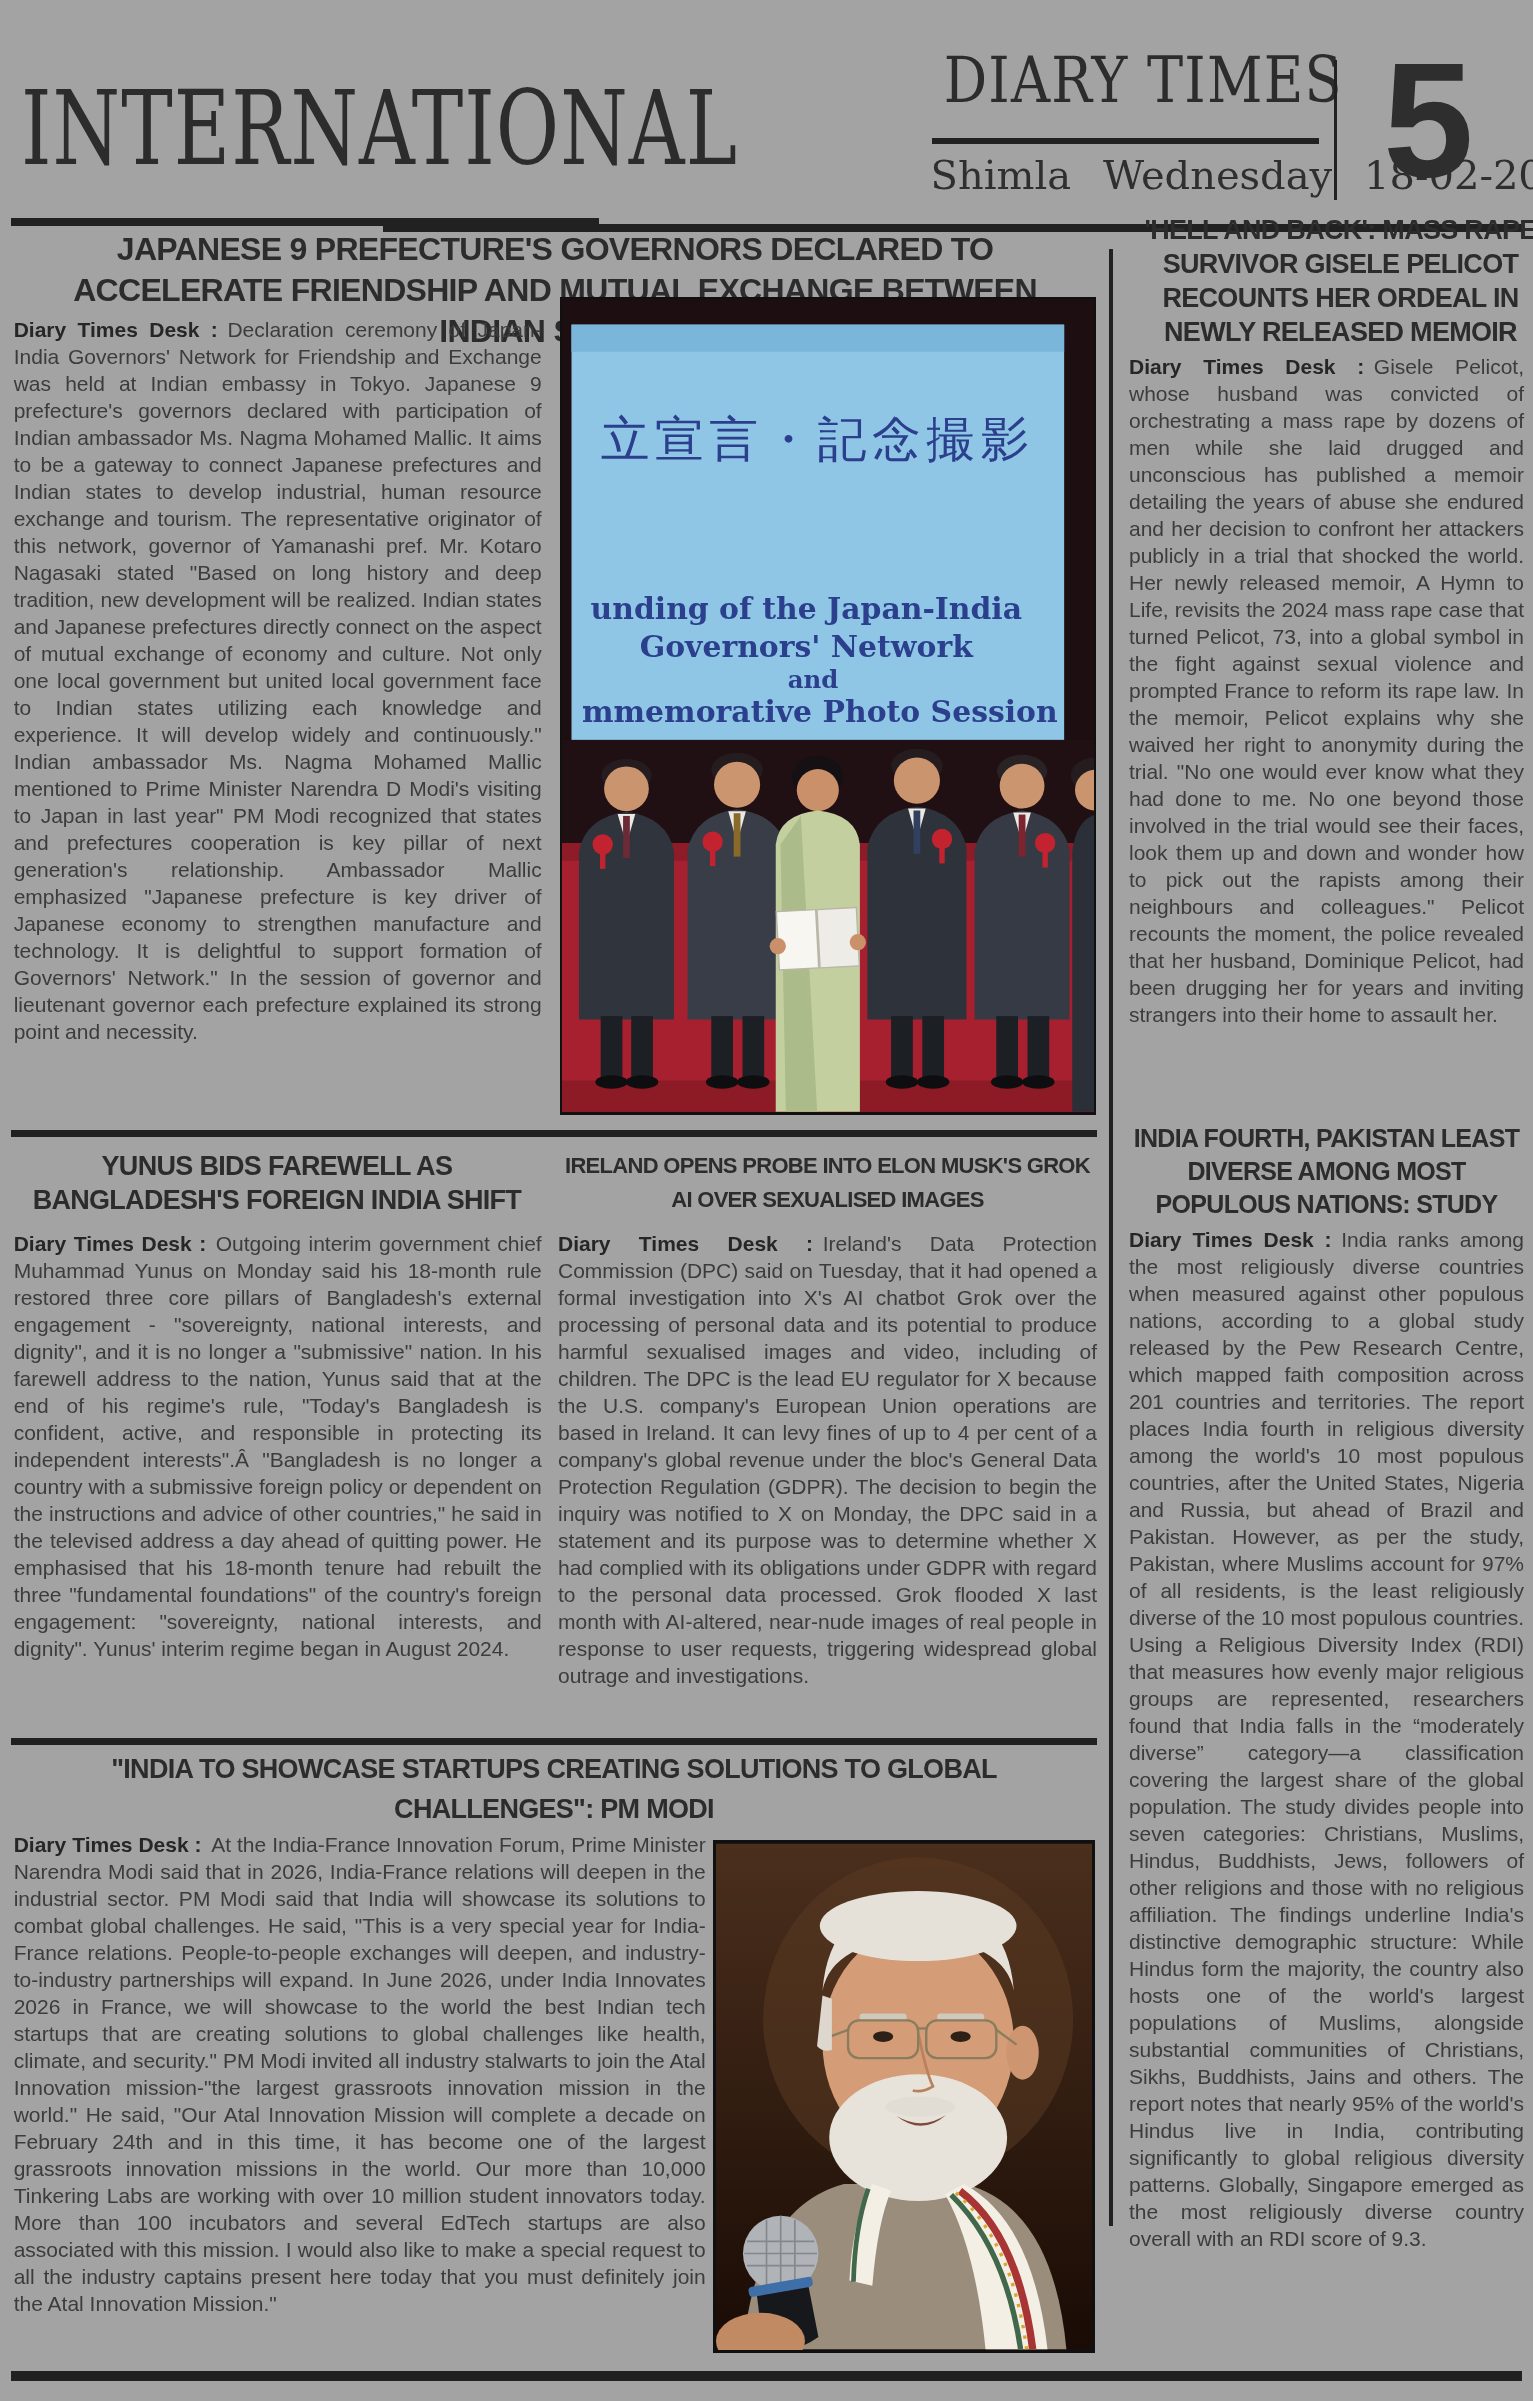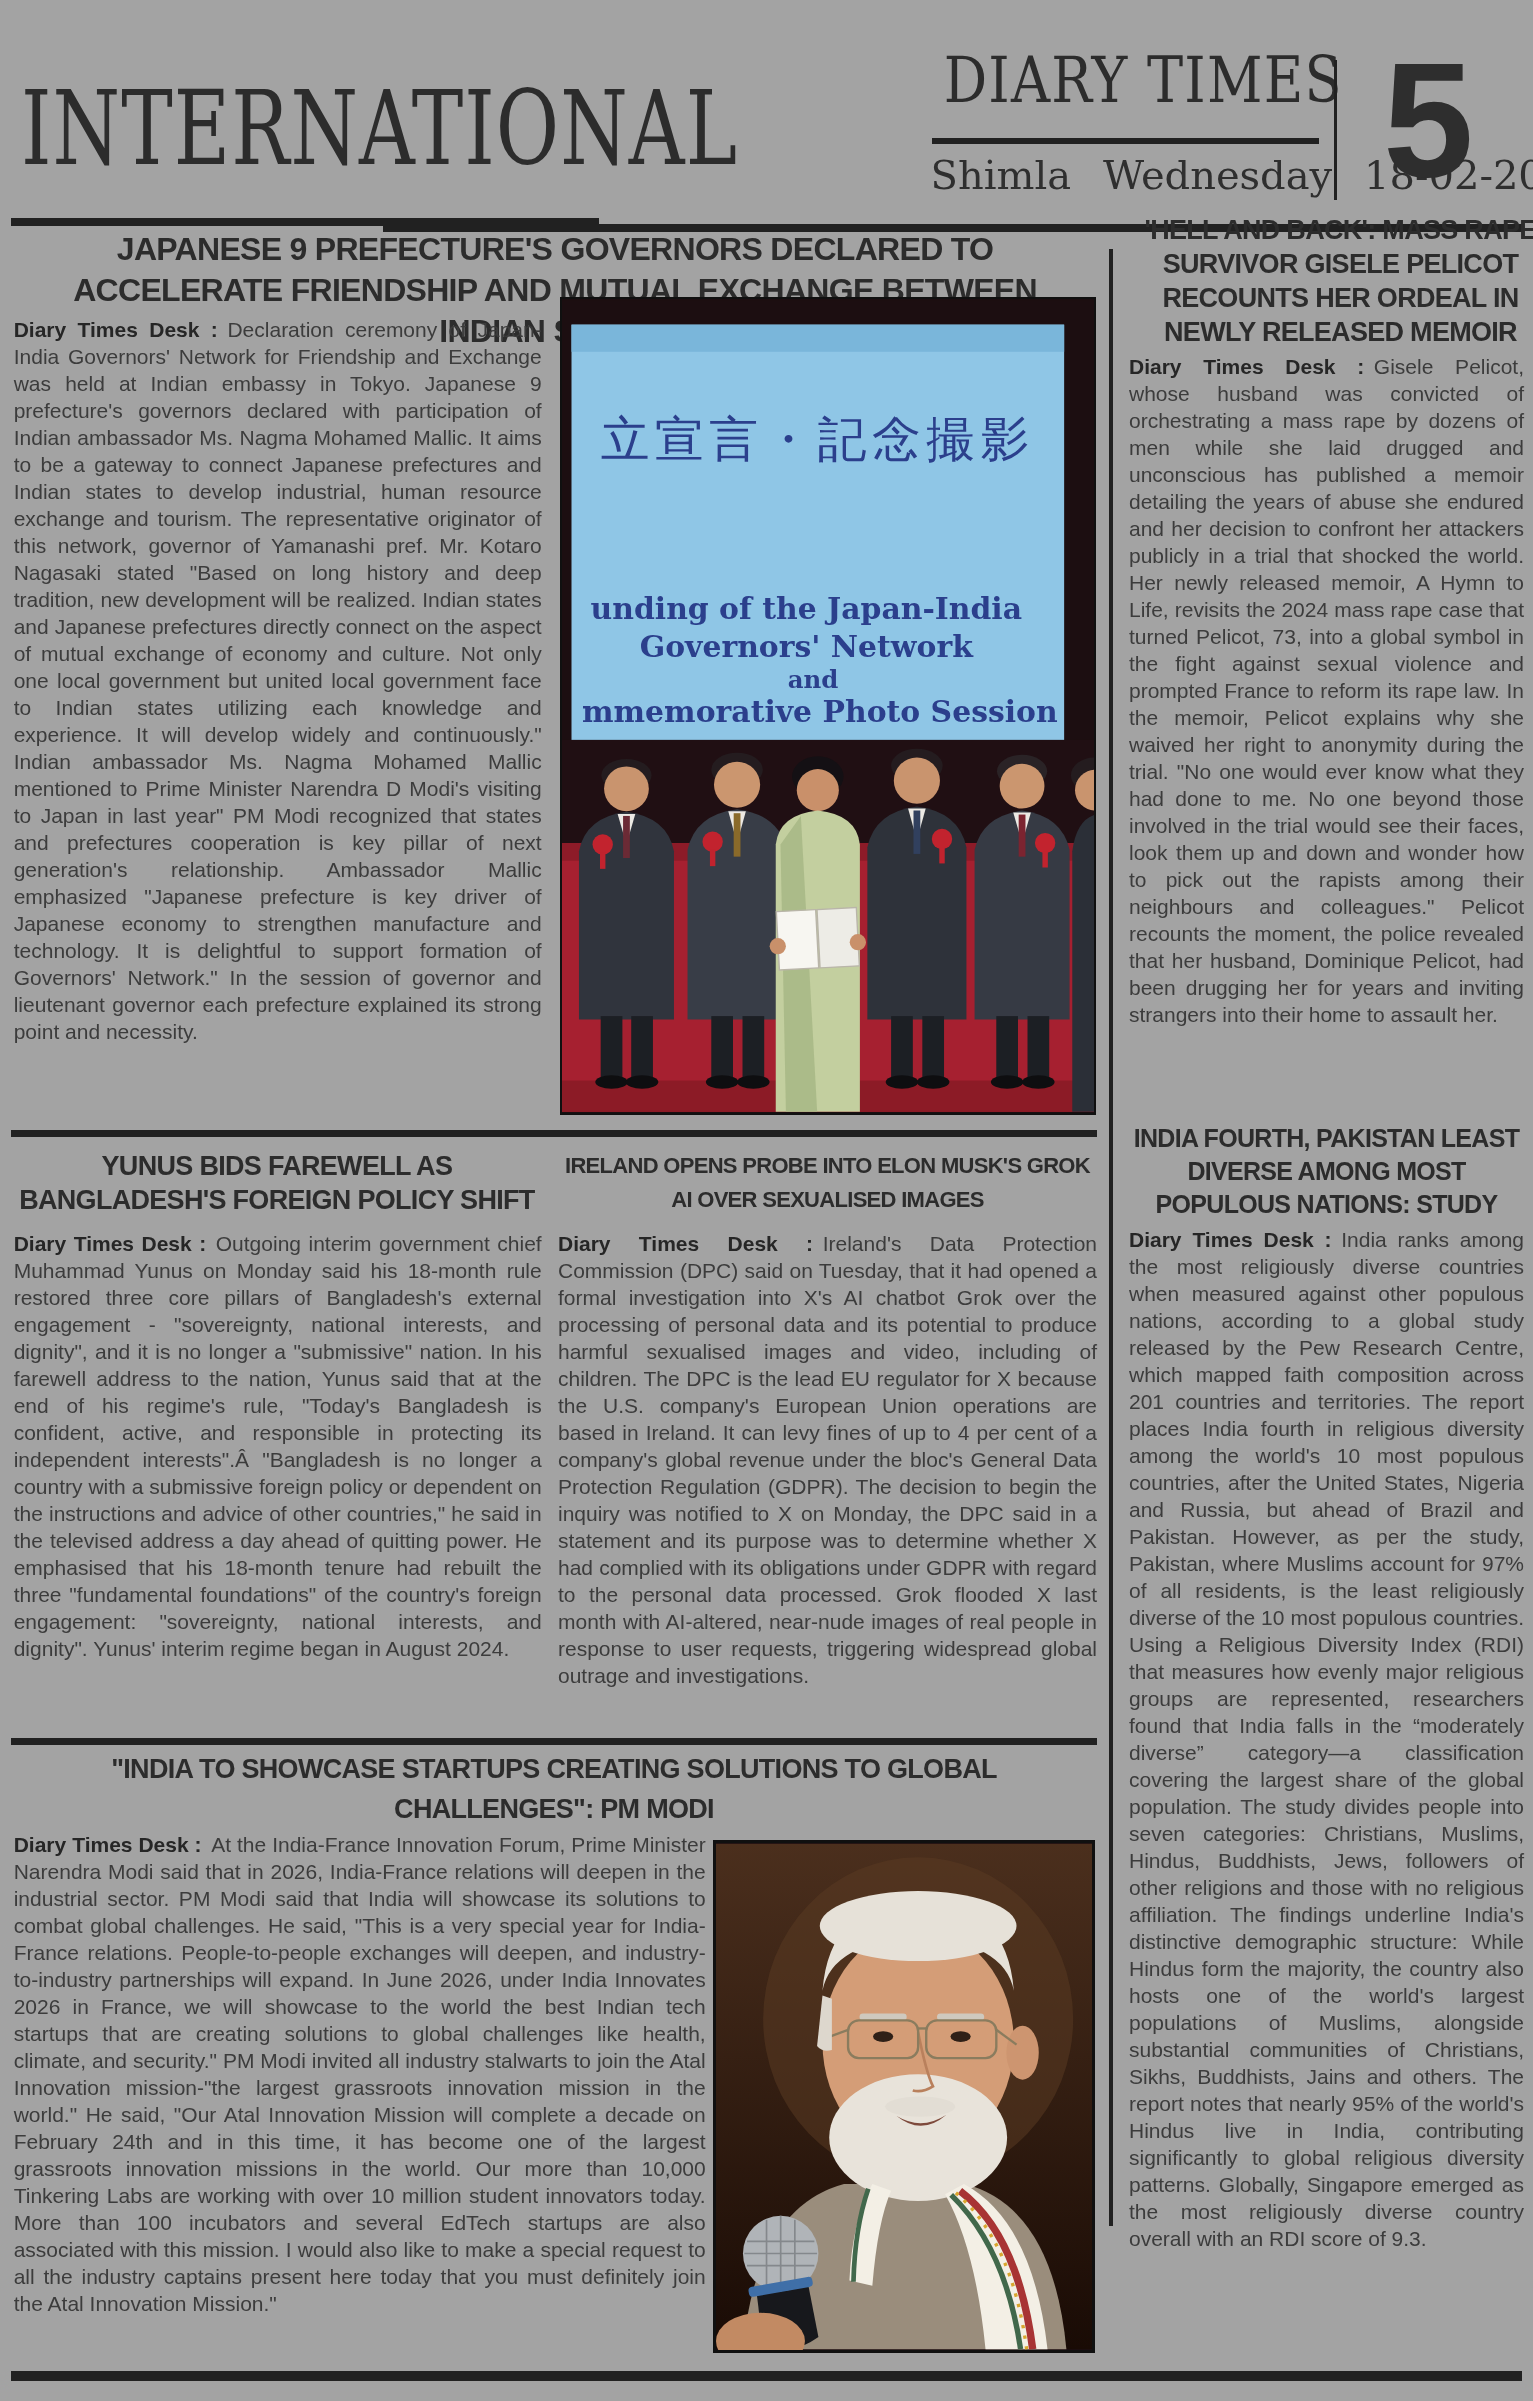--- a/index.html
+++ b/index.html
@@ -153,21 +153,21 @@
   <div>
     <div class="headline" style="left:1129px;top:1122px;width:395px;font-size:25px;line-height:33px;">INDIA FOURTH, PAKISTAN LEAST DIVERSE AMONG MOST POPULOUS NATIONS: STUDY</div>
     <div class="body-text" style="left:1129px;top:1226px;width:395px;">
       <b class="byline">Diary Times Desk :</b><span>India ranks among the most religiously diverse countries when measured against other populous nations, according to a global study released by the Pew Research Centre, which mapped faith composition across 201 countries and territories. The report places India fourth in religious diversity among the world's 10 most populous countries, after the United States, Nigeria and Russia, but ahead of Brazil and Pakistan. However, as per the study, Pakistan, where Muslims account for 97% of all residents, is the least religiously diverse of the 10 most populous countries. Using a Religious Diversity Index (RDI) that measures how evenly major religious groups are represented, researchers found that India falls in the “moderately diverse” category—a classification covering the largest share of the global population. The study divides people into seven categories: Christians, Muslims, Hindus, Buddhists, Jews, followers of other religions and those with no religious affiliation. The findings underline India's distinctive demographic structure: While Hindus form the majority, the country also hosts one of the world's largest populations of Muslims, alongside substantial communities of Christians, Sikhs, Buddhists, Jains and others. The report notes that nearly 95% of the world's Hindus live in India, contributing significantly to global religious diversity patterns. Globally, Singapore emerged as the most religiously diverse country overall with an RDI score of 9.3.</span>
     </div>
   </div>
 
   <div class="rule" style="left:11px;top:1130px;width:1086px;height:6.8px;"></div>
 
   <div>
-    <div class="headline" style="left:16.4px;top:1149px;width:521px;font-size:27px;line-height:34px;">YUNUS BIDS FAREWELL AS BANGLADESH'S FOREIGN POLICY SHIFT</div>
+    <div class="headline" style="left:16.4px;top:1149px;width:521px;font-size:27px;line-height:34px;">YUNUS BIDS FAREWELL AS BANGLADESH'S FOREIGN INDIA SHIFT</div>
     <div class="body-text" style="left:13.7px;top:1230px;width:528px;">
       <b class="byline">Diary Times Desk :</b><span>Outgoing interim government chief Muhammad Yunus on Monday said his 18-month rule restored three core pillars of Bangladesh's external engagement - "sovereignty, national interests, and dignity", and it is no longer a "submissive" nation. In his farewell address to the nation, Yunus said that at the end of his regime's rule, "Today's Bangladesh is confident, active, and responsible in protecting its independent interests".Â  "Bangladesh is no longer a country with a submissive foreign policy or dependent on the instructions and advice of other countries," he said in the televised address a day ahead of quitting power. He emphasised that his 18-month tenure had rebuilt the three "fundamental foundations" of the country's foreign engagement: "sovereignty, national interests, and dignity". Yunus' interim regime began in August 2024.</span>
     </div>
   </div>
 
   <div>
     <div class="headline" style="left:558px;top:1149px;width:539px;font-size:22px;line-height:34px;">IRELAND OPENS PROBE INTO ELON MUSK'S GROK AI OVER SEXUALISED IMAGES</div>
     <div class="body-text" style="left:558px;top:1230px;width:539px;">
       <b class="byline">Diary Times Desk :</b><span>Ireland's Data Protection Commission (DPC) said on Tuesday, that it had opened a formal investigation into X's AI chatbot Grok over the processing of personal data and its potential to produce harmful sexualised images and video, including of children. The DPC is the lead EU regulator for X because the U.S. company's European Union operations are based in Ireland. It can levy fines of up to 4 per cent of a company's global revenue under the bloc's General Data Protection Regulation (GDPR). The decision to begin the inquiry was notified to X on Monday, the DPC said in a statement and its purpose was to determine whether X had complied with its obligations under GDPR with regard to the personal data processed. Grok flooded X last month with AI-altered, near-nude images of real people in response to user requests, triggering widespread global outrage and investigations.</span>
     </div>

